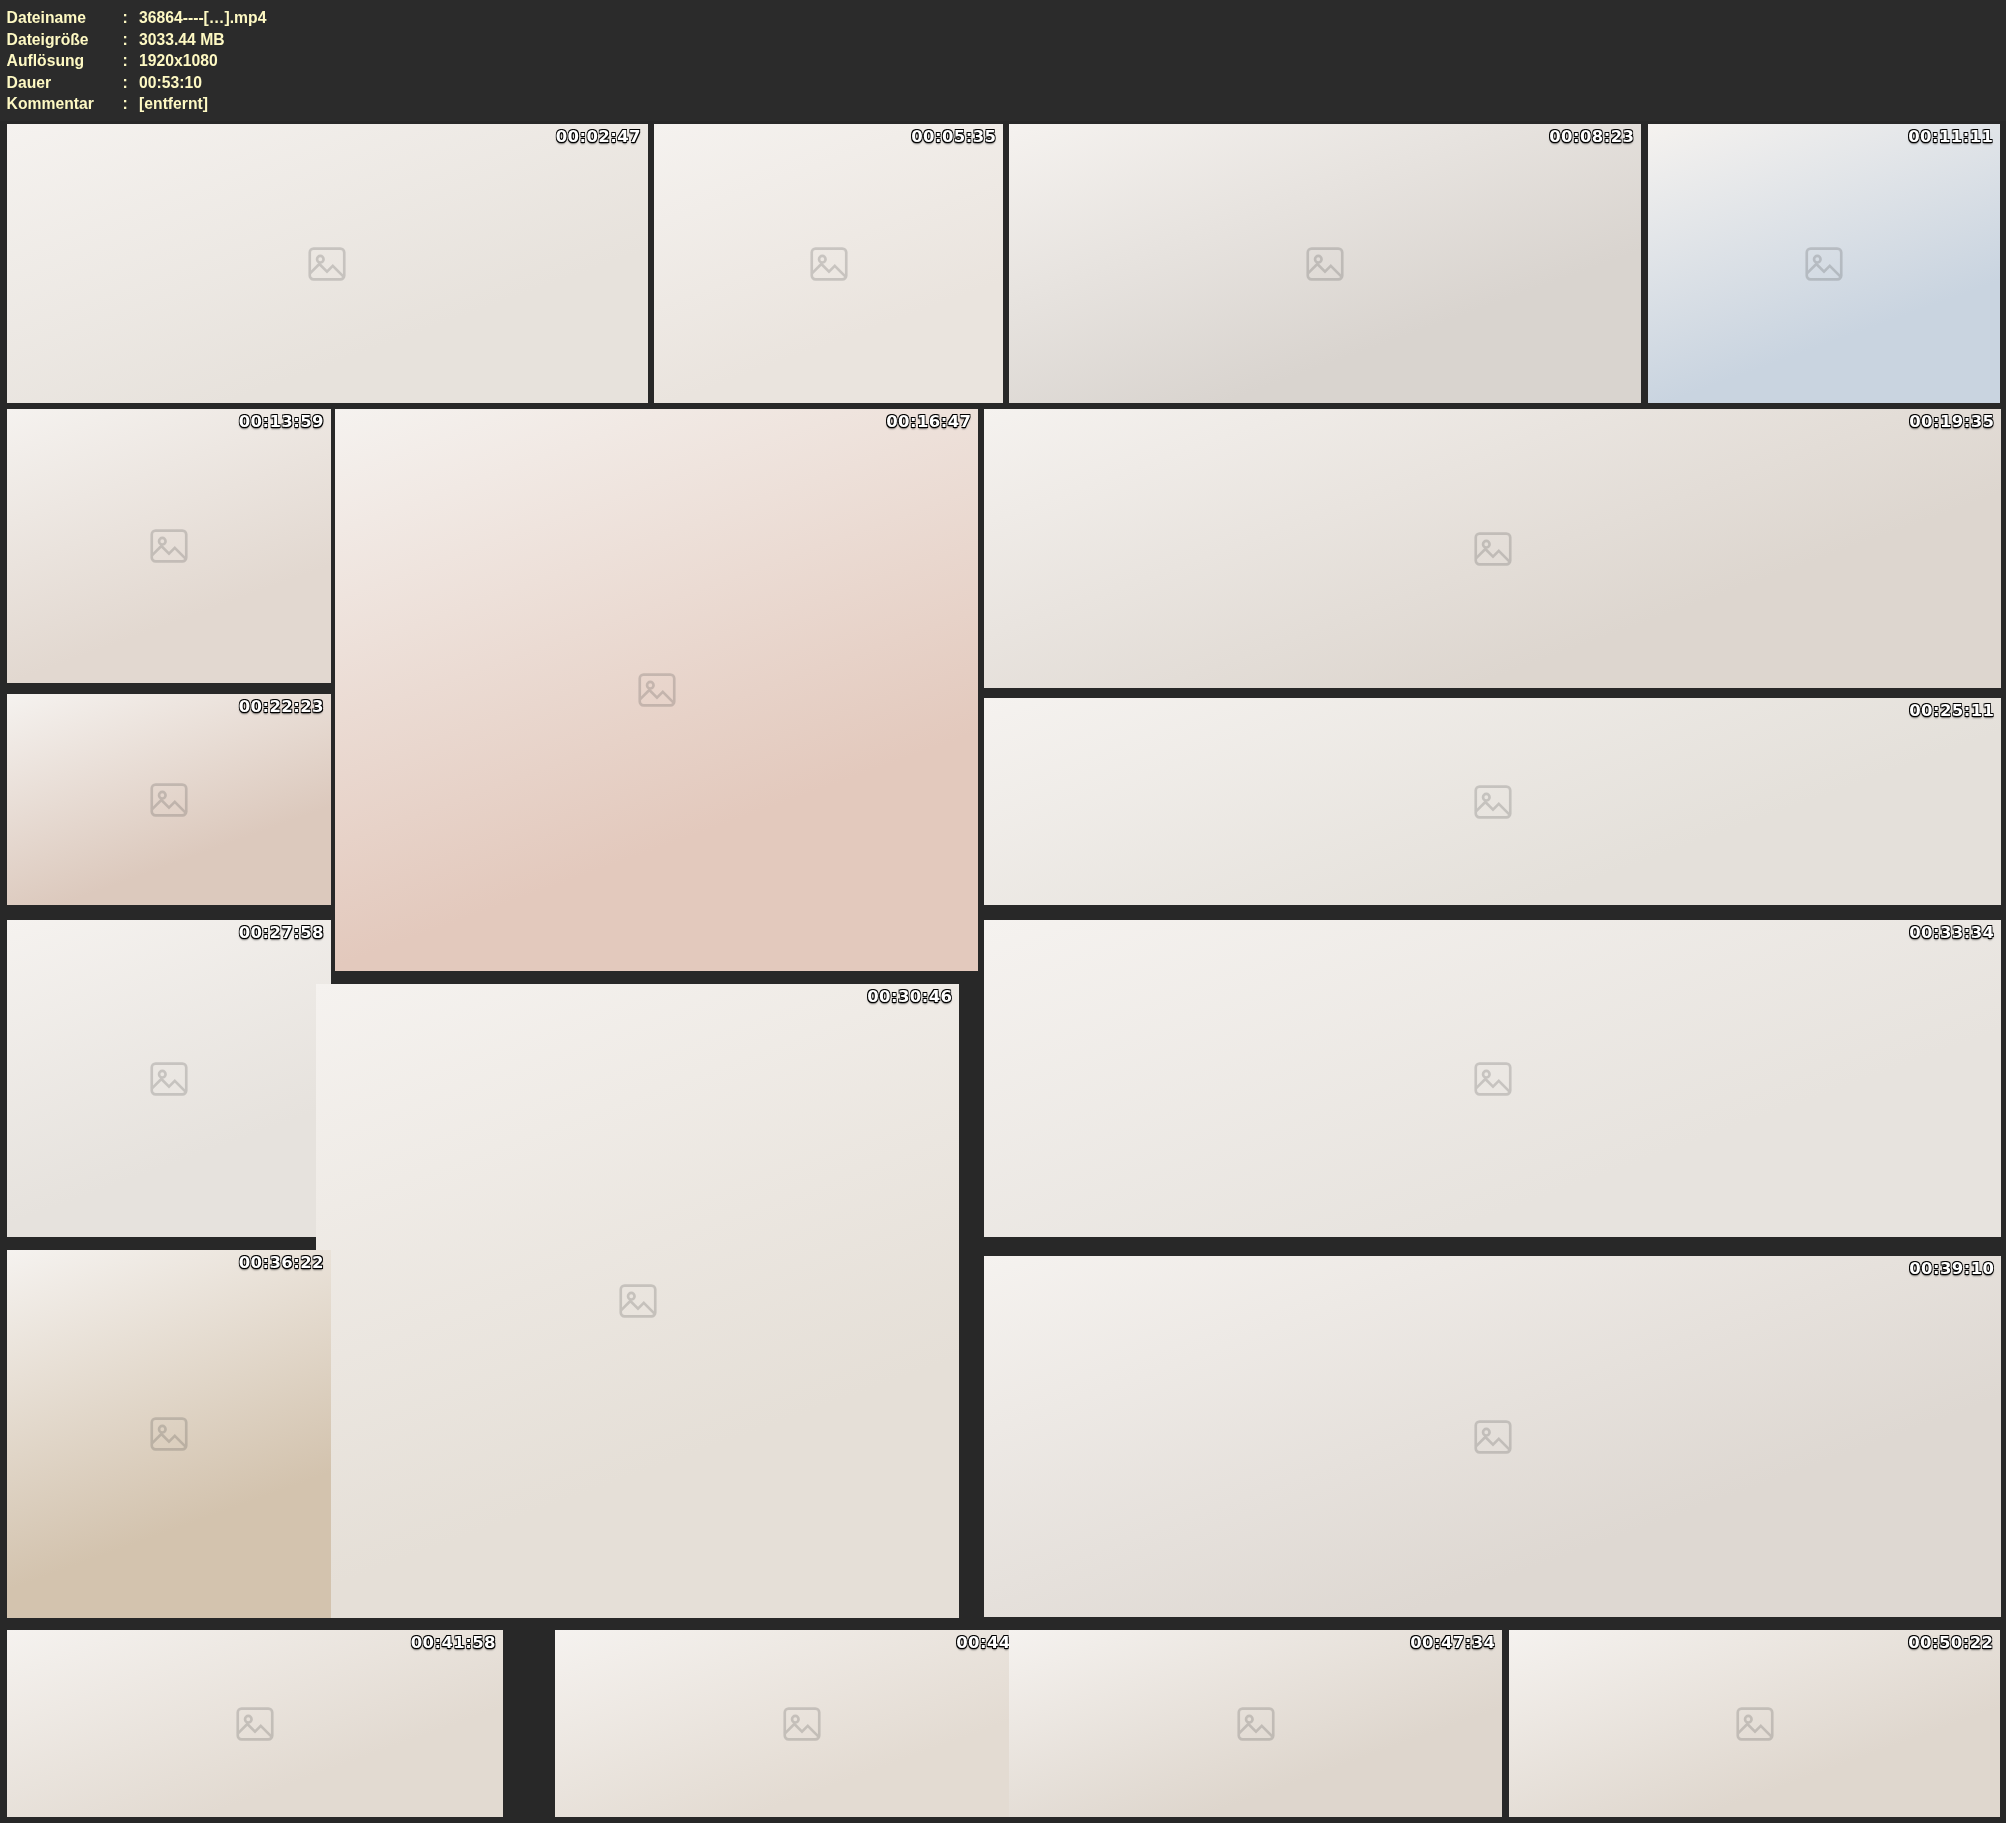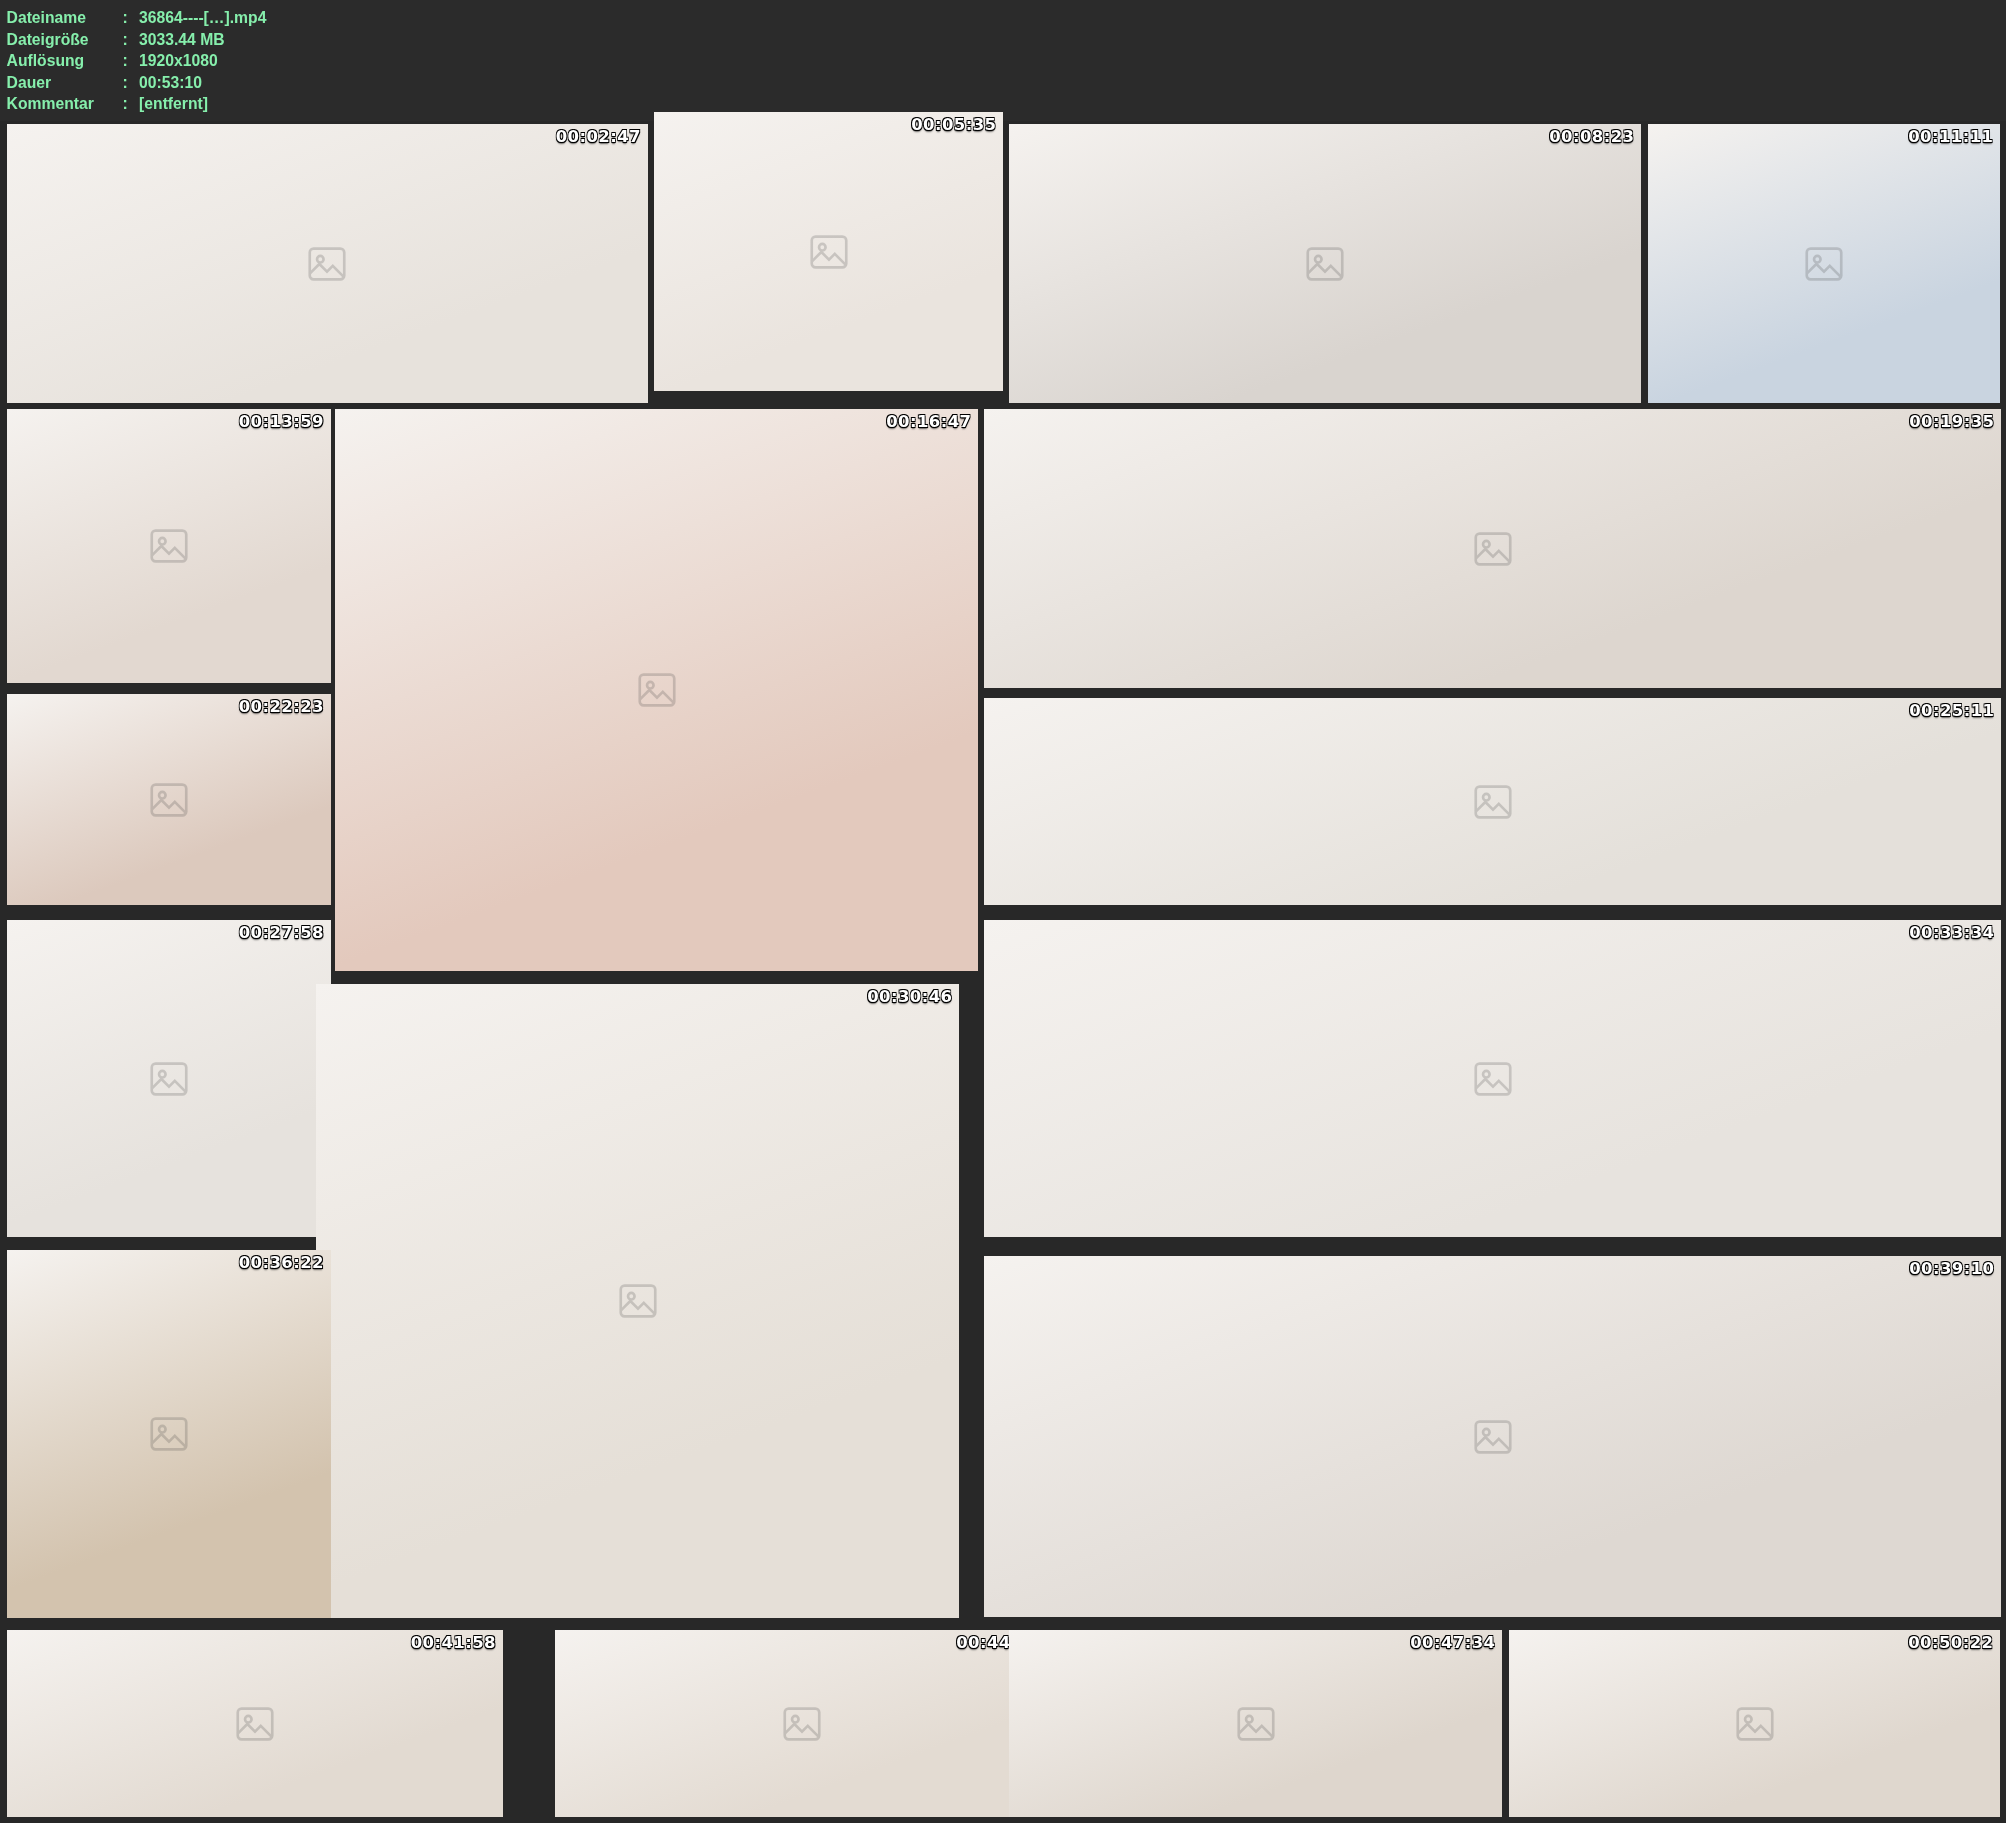--- a/index.html
+++ b/index.html
@@ -17,21 +17,21 @@
     position: absolute;
     top: 0; left: 0;
     width: 2006px;
     height: 121px;
     box-sizing: border-box;
     padding: 7.4px 0 0 6.6px;
     background: #2b2b2b;
   }
   .hrow {
     display: flex;
-    color: #86efac;
+    color: #fef9c3;
     font-size: 15.7px;
     font-weight: bold;
     line-height: 21.5px;
     white-space: nowrap;
   }
   .hlabel { width: 116px; }
   .hcolon { width: 16.5px; }
   .hvalue { flex: 1; }
 
   
@@ -104,21 +104,21 @@
     <div class="tile" style="left: 6.6px; top: 124px; width: 641px; height: 279px; background: linear-gradient(160deg, rgb(245, 242, 239) 0%, rgb(231, 226, 220) 70%, rgb(231, 226, 220) 100%);">
       <div class="ph-icon">
         <svg width="46" height="46" viewBox="0 0 24 24" fill="none" stroke="#3a3a3a" stroke-width="1.4">
           <rect x="3" y="4" width="18" height="16" rx="2"></rect>
           <circle cx="8.5" cy="9.5" r="1.7"></circle>
           <path d="M3 17l5-5 4 4 3-3 6 6"></path>
         </svg>
       </div>
       <span class="ts">00:02:47</span>
     </div>
-    <div class="tile" style="left: 654px; top: 112px; width: 349px; height: 279px; background: linear-gradient(160deg, rgb(245, 242, 239) 0%, rgb(234, 228, 222) 70%, rgb(234, 228, 222) 100%);">
+    <div class="tile" style="left: 654px; top: 124px; width: 349px; height: 279px; background: linear-gradient(160deg, rgb(245, 242, 239) 0%, rgb(234, 228, 222) 70%, rgb(234, 228, 222) 100%);">
       <div class="ph-icon">
         <svg width="46" height="46" viewBox="0 0 24 24" fill="none" stroke="#3a3a3a" stroke-width="1.4">
           <rect x="3" y="4" width="18" height="16" rx="2"></rect>
           <circle cx="8.5" cy="9.5" r="1.7"></circle>
           <path d="M3 17l5-5 4 4 3-3 6 6"></path>
         </svg>
       </div>
       <span class="ts">00:05:35</span>
     </div>
     <div class="tile" style="left: 1009px; top: 124px; width: 632px; height: 279px; background: linear-gradient(160deg, rgb(245, 242, 239) 0%, rgb(217, 212, 207) 70%, rgb(217, 212, 207) 100%);">

